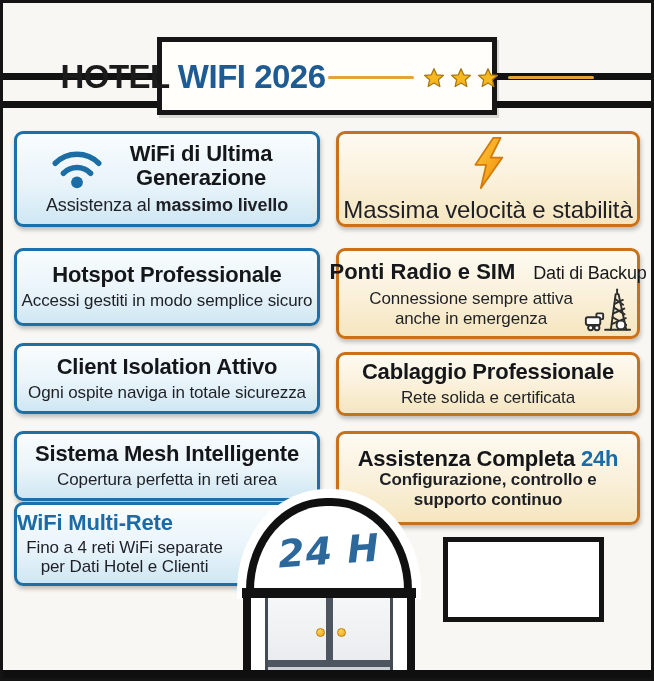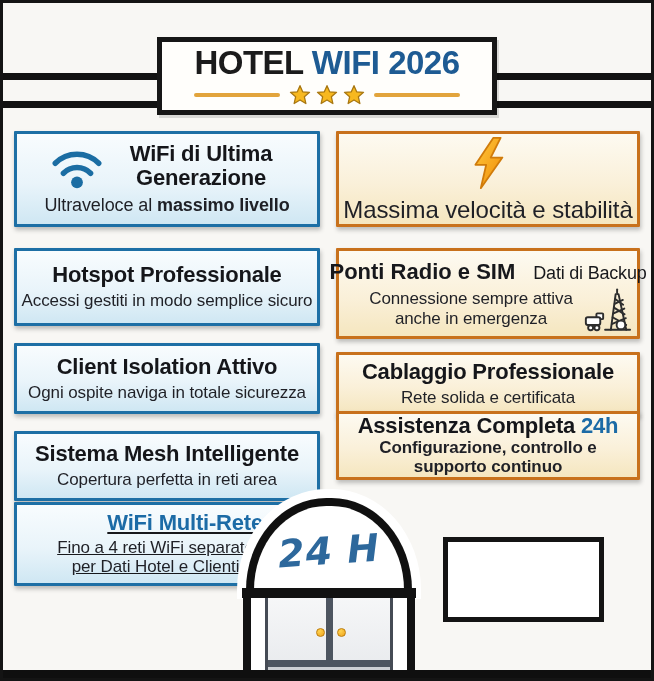--- a/index.html
+++ b/index.html
@@ -10,53 +10,53 @@
   }
   
   .hline{position:absolute;height:7px;background:#121212;z-index:1;}
   .hl-left-top{left:0;width:157px;top:70px;}
   .hl-left-bot{left:0;width:157px;top:98px;}
   .hl-right-top{left:491px;right:0;top:70px;}
   .hl-right-bot{left:491px;right:0;top:98px;}
   .sign{
     position:absolute;left:154px;top:34px;width:340px;height:78px;box-sizing:border-box;
     background:#fffefb;border:5px solid #161616;z-index:2;
-    display:flex;flex-direction:column;align-items:center;justify-content:center;gap:2px;
+    display:flex;flex-direction:row;align-items:center;justify-content:center;gap:2px;
     box-shadow:2px 3px 0 rgba(0,0,0,.12);
   }
   .sign-title{font-size:33px;font-weight:700;letter-spacing:-.5px;white-space:nowrap;line-height:1;}
   .sign-title .t-black{color:#1b1b1b;}
   .sign-title .t-blue{color:#1e5b93;}
   .stars-row{display:flex;align-items:center;justify-content:center;gap:9px;margin-top:3px;}
   .gold-line{width:86px;height:3.5px;background:#e2a43c;border-radius:2px;}
   .stars{display:flex;gap:5px;align-items:center;}
   .stars svg{width:22px;height:22px;display:block;}
   
   .card{
-    position:absolute;box-sizing:border-box;border-radius:1px;
+    position:absolute;box-sizing:border-box;border-radius:9px;
     display:flex;flex-direction:column;align-items:center;justify-content:center;
     text-align:center;z-index:1;box-shadow:1px 3px 4px rgba(50,50,50,.3);
   }
   .card.blue{border:3px solid #1d6fa5;background:linear-gradient(180deg,#f8fcfe 0%,#e9f4fa 55%,#cfe7f3 100%);}
   .card.orange{border:3px solid #c8711c;background:linear-gradient(180deg,#fdfaf1 0%,#faf0d9 55%,#f5e6bf 100%);}
   .c-title{font-size:22px;font-weight:700;color:#15161a;line-height:1.08;letter-spacing:-.2px;}
   .c-sub{font-size:17px;color:#1f2026;line-height:1.15;letter-spacing:-.1px;}
   .nowrap{white-space:nowrap;}
   .icon-row{display:flex;align-items:center;justify-content:center;gap:10px;}
   
   .card-wifi{left:11px;top:128px;width:306px;height:96px;}
   .card-fibra{left:333px;top:128px;width:304px;height:96px;}
   .card-hotspot{left:11px;top:245px;width:306px;height:78px;}
   .card-ponti{left:333px;top:245px;width:304px;height:91px;}
   .card-isolation{left:11px;top:340px;width:306px;height:71px;}
   .card-cablaggio{left:333px;top:349px;width:304px;height:64px;}
   .card-mesh{left:11px;top:428px;width:306px;height:70px;}
-  .card-assistenza{left:333px;top:408px;width:304px;height:69px;}
+  .card-assistenza{left:333px;top:428px;width:304px;height:94px;}
   .card-multirete{left:11px;top:499px;width:306px;height:84px;align-items:flex-start;}
-  .card-multirete .inner{width:246px;display:flex;flex-direction:column;align-items:flex-end;gap:3px;text-decoration:underline;}
+  .card-multirete .inner{width:246px;display:flex;flex-direction:column;align-items:flex-start;gap:3px;}
   .card-wifi .c-title{max-width:170px;}
   .card-fibra .c-title{max-width:170px;}
   .card-wifi .c-sub{margin-top:5px;font-size:18px;}
   .card-fibra .c-sub{margin-top:5px;font-size:24px;}
   .card-hotspot .c-title,.card-isolation .c-title,.card-mesh .c-title,.card-cablaggio .c-title{margin-bottom:4px;}
   .title-blue{color:#1c6ba6;}
   .ponti-title{display:flex;align-items:baseline;gap:18px;white-space:nowrap;}
   .ponti-title .big{font-size:22px;font-weight:700;}
   .ponti-title .small{font-size:18px;font-weight:500;letter-spacing:-.2px;}
   .card-ponti .c-sub{max-width:240px;margin-top:4px;padding-right:34px;}
@@ -137,21 +137,21 @@
   <div class="card blue card-wifi">
     <div class="icon-row">
       <svg class="wifi-svg" viewBox="0 0 64 50">
         <path d="M17 33 a21 21 0 0 1 30 0" stroke="#1b6da3" stroke-width="6" fill="none" stroke-linecap="round"></path>
         <path d="M8 22 a34 34 0 0 1 48 0" stroke="#1b6da3" stroke-width="6" fill="none" stroke-linecap="round"></path>
         <circle cx="32" cy="43" r="6.5" fill="#1b6da3"></circle>
       </svg>
       <div class="c-title">WiFi di Ultima Generazione</div>
     </div>
     <div class="c-sub nowrap">
-      <span>Ultraveloce al </span><b>massimo livello</b>
+      <span>Assistenza al </span><b>massimo livello</b>
     </div>
   </div>
 
   <div class="card blue card-hotspot">
     <div class="c-title">Hotspot Professionale</div>
     <div class="c-sub nowrap">Accessi gestiti in modo semplice sicuro</div>
   </div>
 
   <div class="card blue card-isolation">
     <div class="c-title">Client Isolation Attivo</div>

